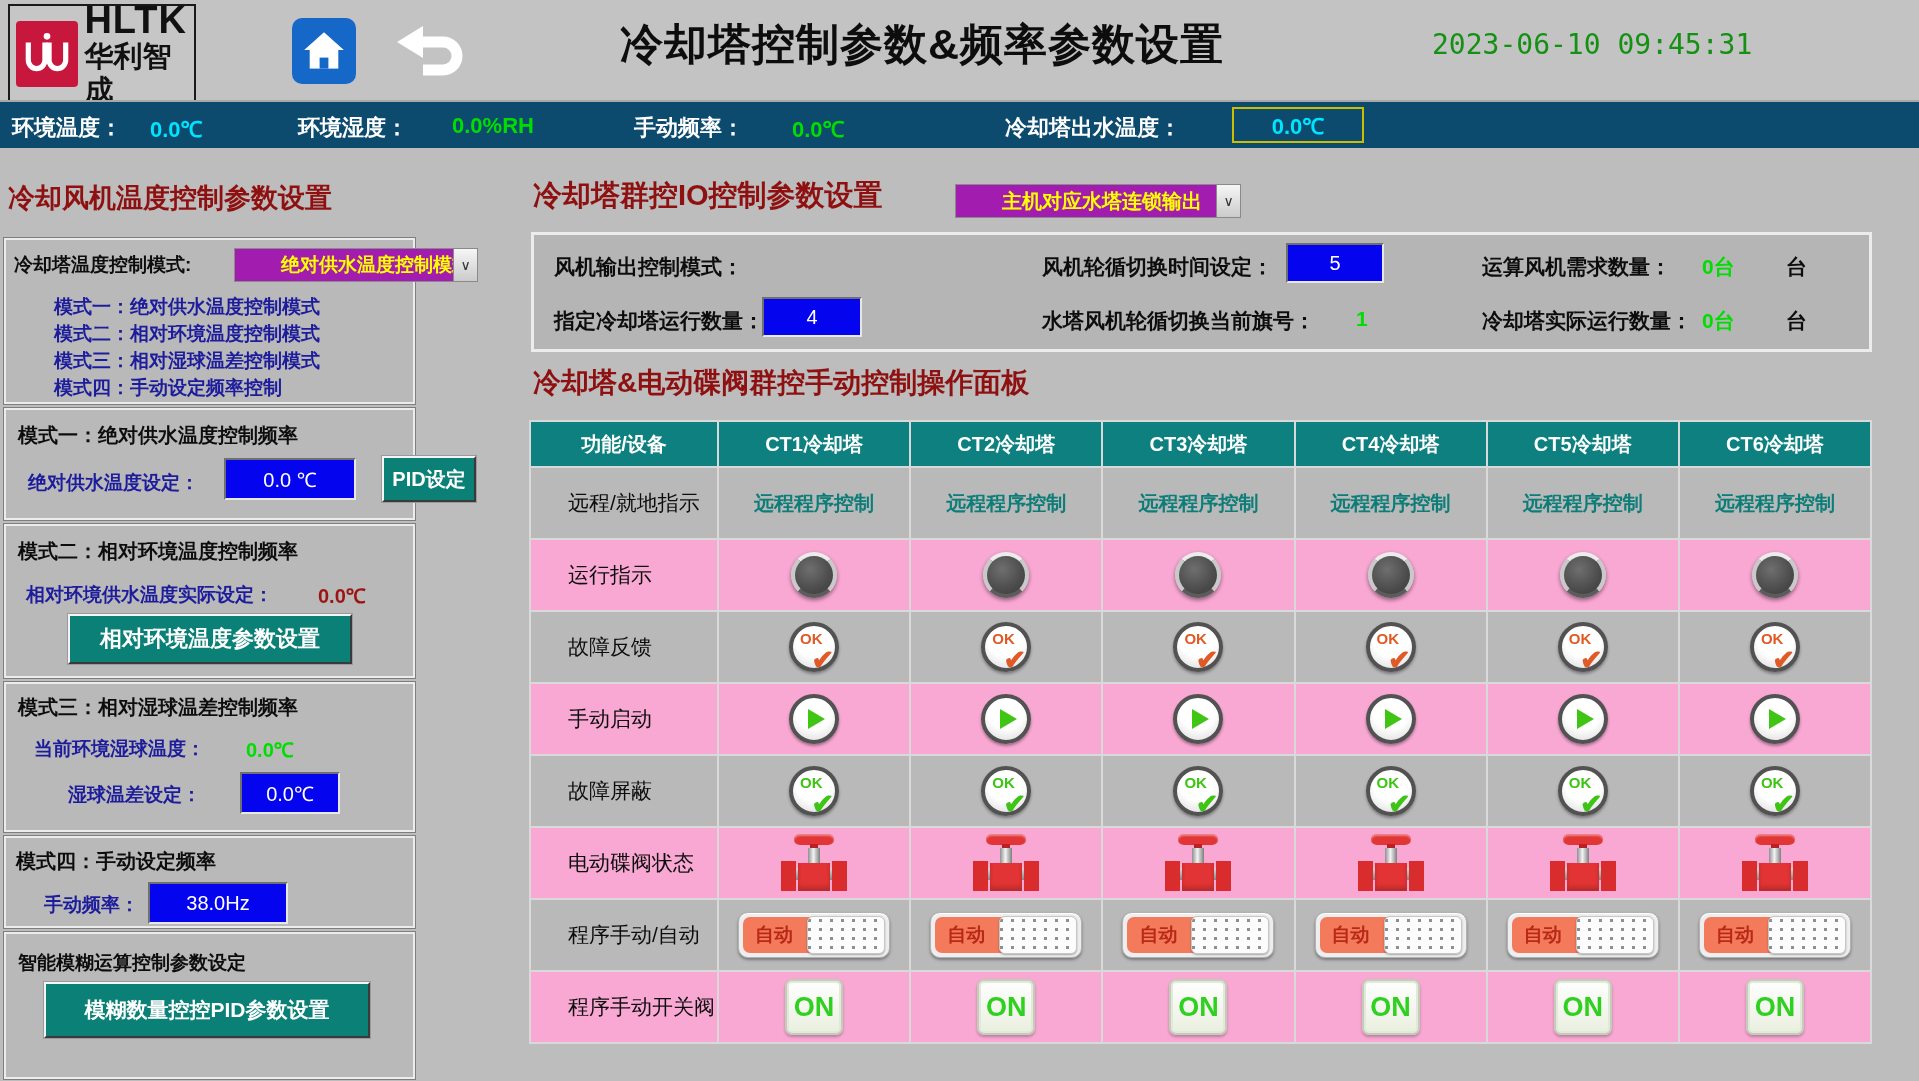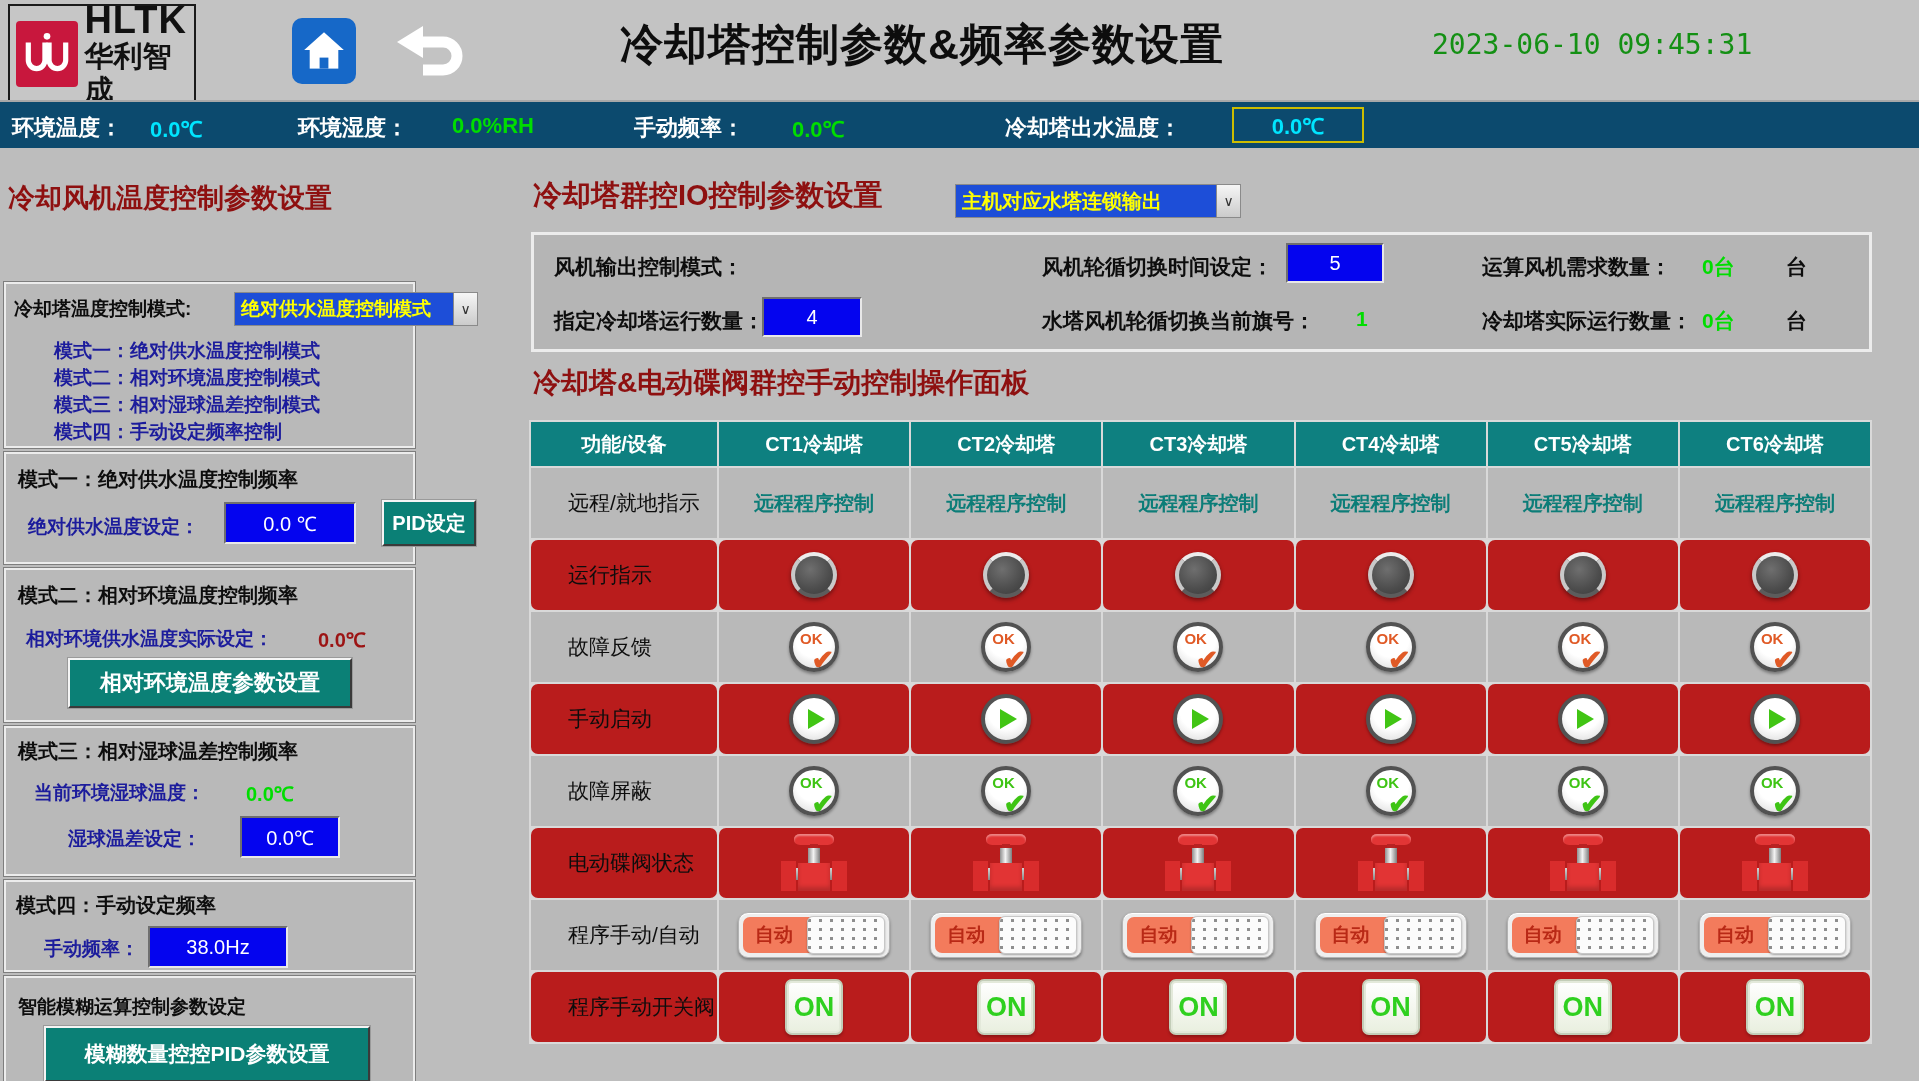--- a/index.html
+++ b/index.html
@@ -21,45 +21,45 @@
 
   
   .status-bar { position:absolute; left:0; top:100px; width:1919px; height:48px; background:#0c4a6e; border-top:2px solid #a8a8a8; }
   .sb-label { position:absolute; top:11px; font-size:22px; font-weight:bold; color:#fff; }
   .sb-value { position:absolute; top:11px; font-size:22px; font-weight:bold; }
   .cyan { color:#00e5ff; } .green { color:#00dd00; }
   .sb-valbox { position:absolute; left:1232px; top:5px; width:132px; height:36px; border:2px solid #cdbd00; display:flex; align-items:center; justify-content:center; }
 
   
   .lp-title { position:absolute; left:8px; top:180px; font-size:27px; font-weight:900; color:#8e1010; }
-  .lbox { position:absolute; left:4px; width:411px; background:#b9b9b9; border:2px solid #ececec; outline:1px solid #7e7e7e;margin-top:44px; }
+  .lbox { position:absolute; left:4px; width:411px; background:#b9b9b9; border:2px solid #ececec; outline:1px solid #7e7e7e; }
   .lbl-k { position:absolute; font-size:19px; font-weight:bold; color:#0d0d0d; }
   .lbl-n { position:absolute; font-size:19px; font-weight:bold; color:#1c1c9c; }
   .lbl-t { position:absolute; font-size:20px; font-weight:bold; color:#0d0d0d; }
   .val-dr { position:absolute; font-size:20px; font-weight:bold; color:#9c1414; }
   .val-gr { position:absolute; font-size:20px; font-weight:bold; color:#00dd00; }
   .numfield { position:absolute; background:#0404ef; color:#fff; font-size:20px; display:flex; align-items:center; justify-content:center; border:2px solid; border-color:#6f6f6f #e8e8e8 #e8e8e8 #6f6f6f; cursor:text; }
   .tealbtn { position:absolute; background:#0b8076; color:#fff; font-weight:bold; display:flex; align-items:center; justify-content:center; border:2px solid; border-color:#f4f4f4 #3a3a3a #3a3a3a #f4f4f4; outline:1px solid #9a9a9a; cursor:pointer; }
-  .dropdown { position:absolute; background:#1d4ed8; border:1px solid #8a8a8a; display:flex; align-items:stretch; cursor:pointer; }
+  .dropdown { position:absolute; background:#a21caf; border:1px solid #8a8a8a; display:flex; align-items:stretch; cursor:pointer;padding-left:40px; }
   .dd-val { color:#ffff00; font-weight:bold; font-size:19px; display:flex; align-items:center; padding-left:6px; flex:1; white-space:nowrap; overflow:hidden; }
   .dd-arrow { width:24px; background:linear-gradient(#f6f6f6,#cbcbcb); border-left:1px solid #8a8a8a; color:#333; font-size:14px; display:flex; align-items:center; justify-content:center; }
 
   
   .io-title { position:absolute; left:533px; top:176px; font-size:29px; font-weight:900; color:#8e1010; }
   .io-box { position:absolute; left:531px; top:232px; width:1341px; height:120px; border:3px solid #ececec; background:#b5b5b5; }
   .io-lbl { position:absolute; font-size:21px; font-weight:bold; color:#0d0d0d; }
   .io-grn { position:absolute; font-size:21px; font-weight:bold; color:#00dd00; }
 
   
   .man-title { position:absolute; left:533px; top:364px; font-size:28px; font-weight:900; color:#8e1010; }
   .mtable { position:absolute; left:529px; top:420px; width:1343px; display:grid; grid-template-columns:186px repeat(6,1fr); grid-template-rows:44px repeat(8,70px); gap:2px; padding:2px; background:#d9d9d9; }
   .mhead { background:#0e8080; color:#fff; font-size:20px; font-weight:bold; display:flex; align-items:center; justify-content:center; }
   .mcell { display:flex; align-items:center; justify-content:center; }
   .mlabel { font-size:21px; color:#0d0d0d; justify-content:flex-start; padding-left:37px; }
-  .r-odd { background:#b9b9b9; } .r-even { background:#b91c1c;border-radius:7px; }
+  .r-odd { background:#b9b9b9; } .r-even { background:#f9a8d4; }
   .remote { color:#0c7d78; font-size:20px; font-weight:600; }
 
   
   .lamp { width:46px; height:46px; border-radius:50%; background:radial-gradient(circle at 40% 35%, #6f6f6f, #4c4c4c 60%, #3a3a3a); border:4px solid #c9c9c9; border-top-color:#ececec; border-bottom-color:#5c5c5c; box-shadow:0 2px 4px rgba(0,0,0,.45); }
   .okbtn { position:relative; width:50px; height:50px; border-radius:50%; background:radial-gradient(circle at 50% 32%, #ffffff 50%, #d7d7d7); border:4px solid #525252; box-shadow:0 2px 3px rgba(0,0,0,.35); }
   .okbtn .ok  { position:absolute; top:4px; left:7px; font-size:15px; font-weight:800; }
   .okbtn .chk { position:absolute; bottom:-6px; right:1px; font-size:27px; font-weight:800; line-height:1; }
   .ok-orange { color:#e05a26; } .ok-green { color:#3ec414; }
   .playbtn { width:50px; height:50px; border-radius:50%; background:radial-gradient(circle at 50% 32%, #ffffff 50%, #d7d7d7); border:4px solid #525252; display:flex; align-items:center; justify-content:center; box-shadow:0 2px 3px rgba(0,0,0,.35); cursor:pointer; }
   .playbtn .tri { width:0; height:0; border-left:17px solid #41c514; border-top:10px solid transparent; border-bottom:10px solid transparent; margin-left:5px; }

